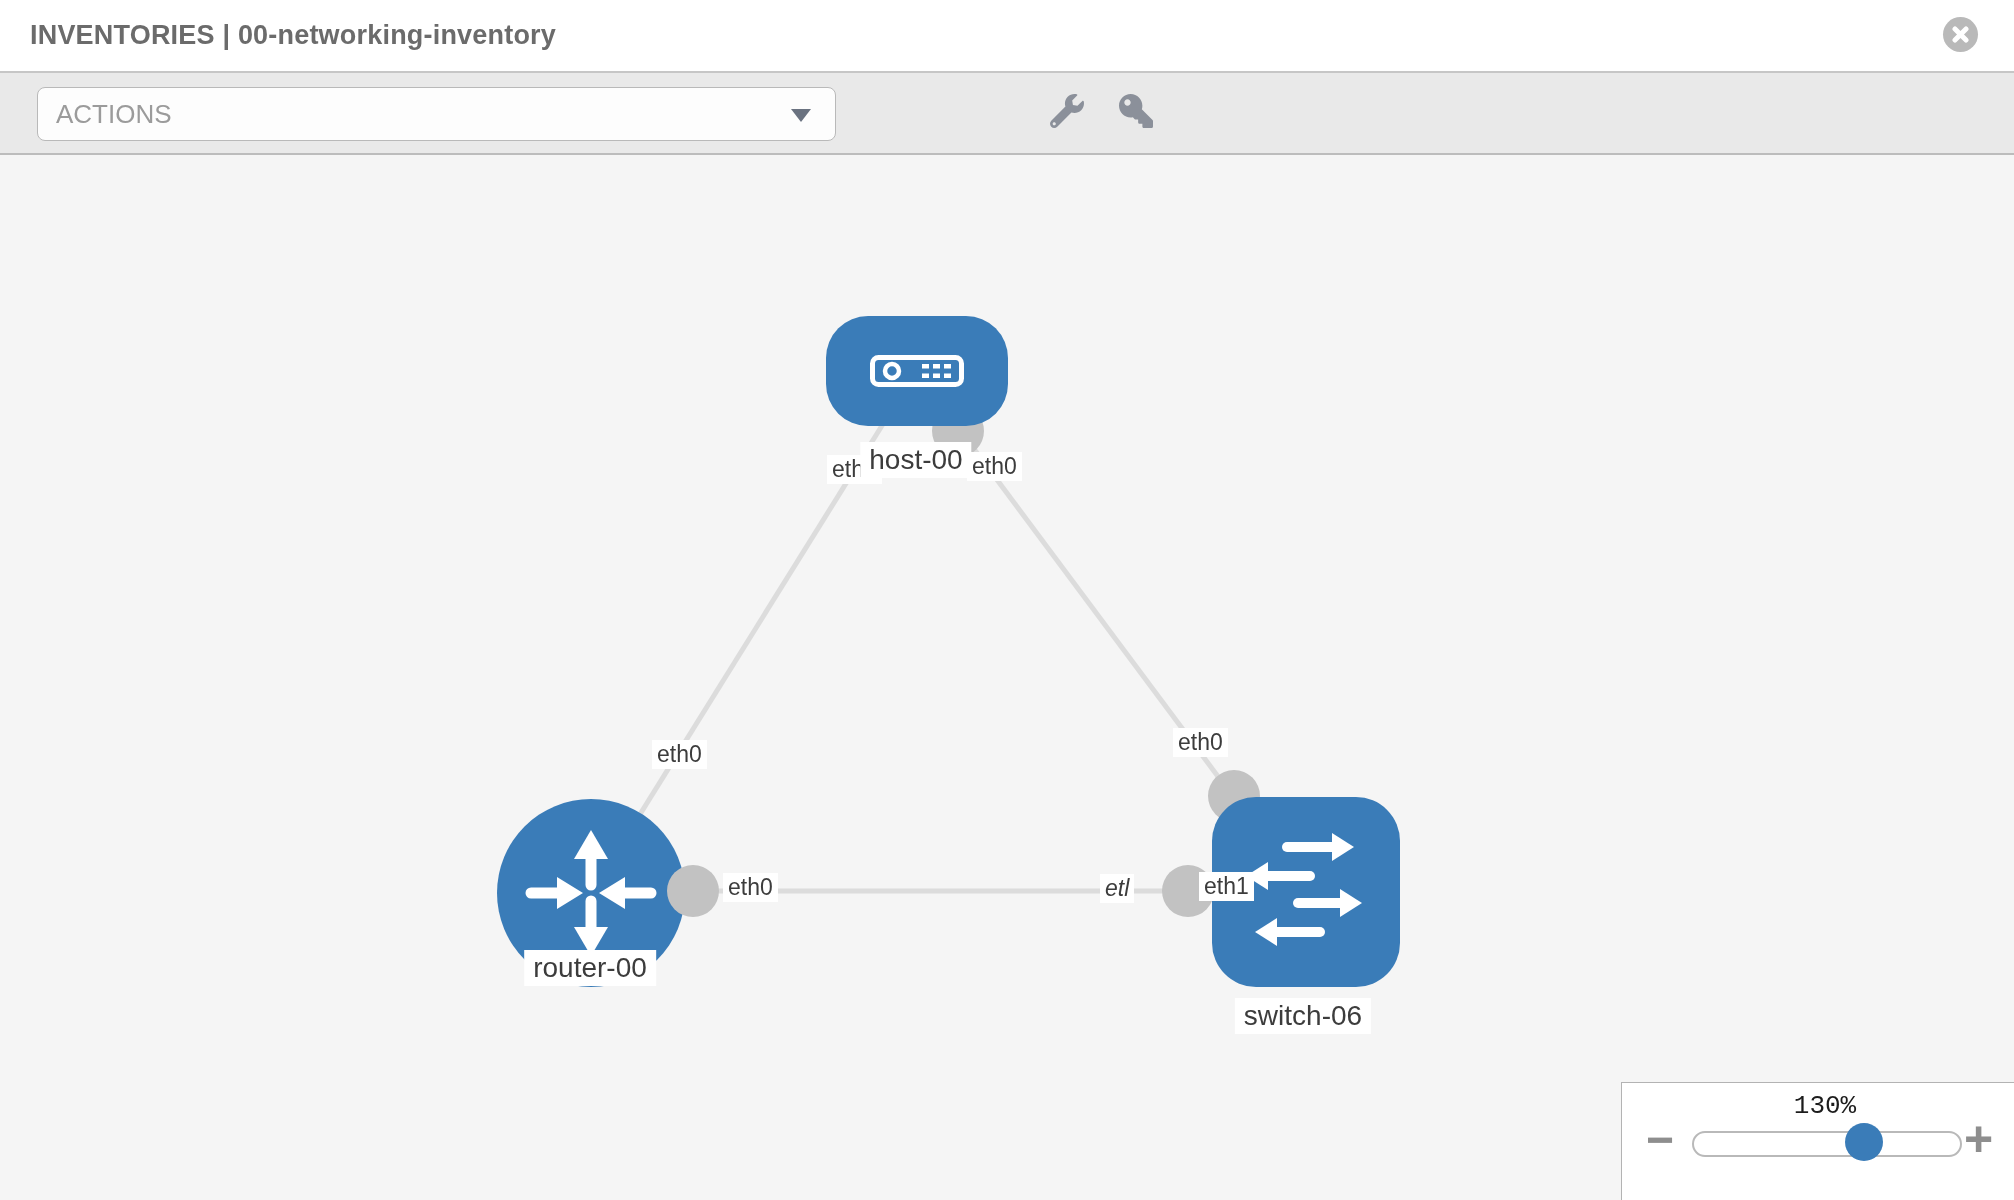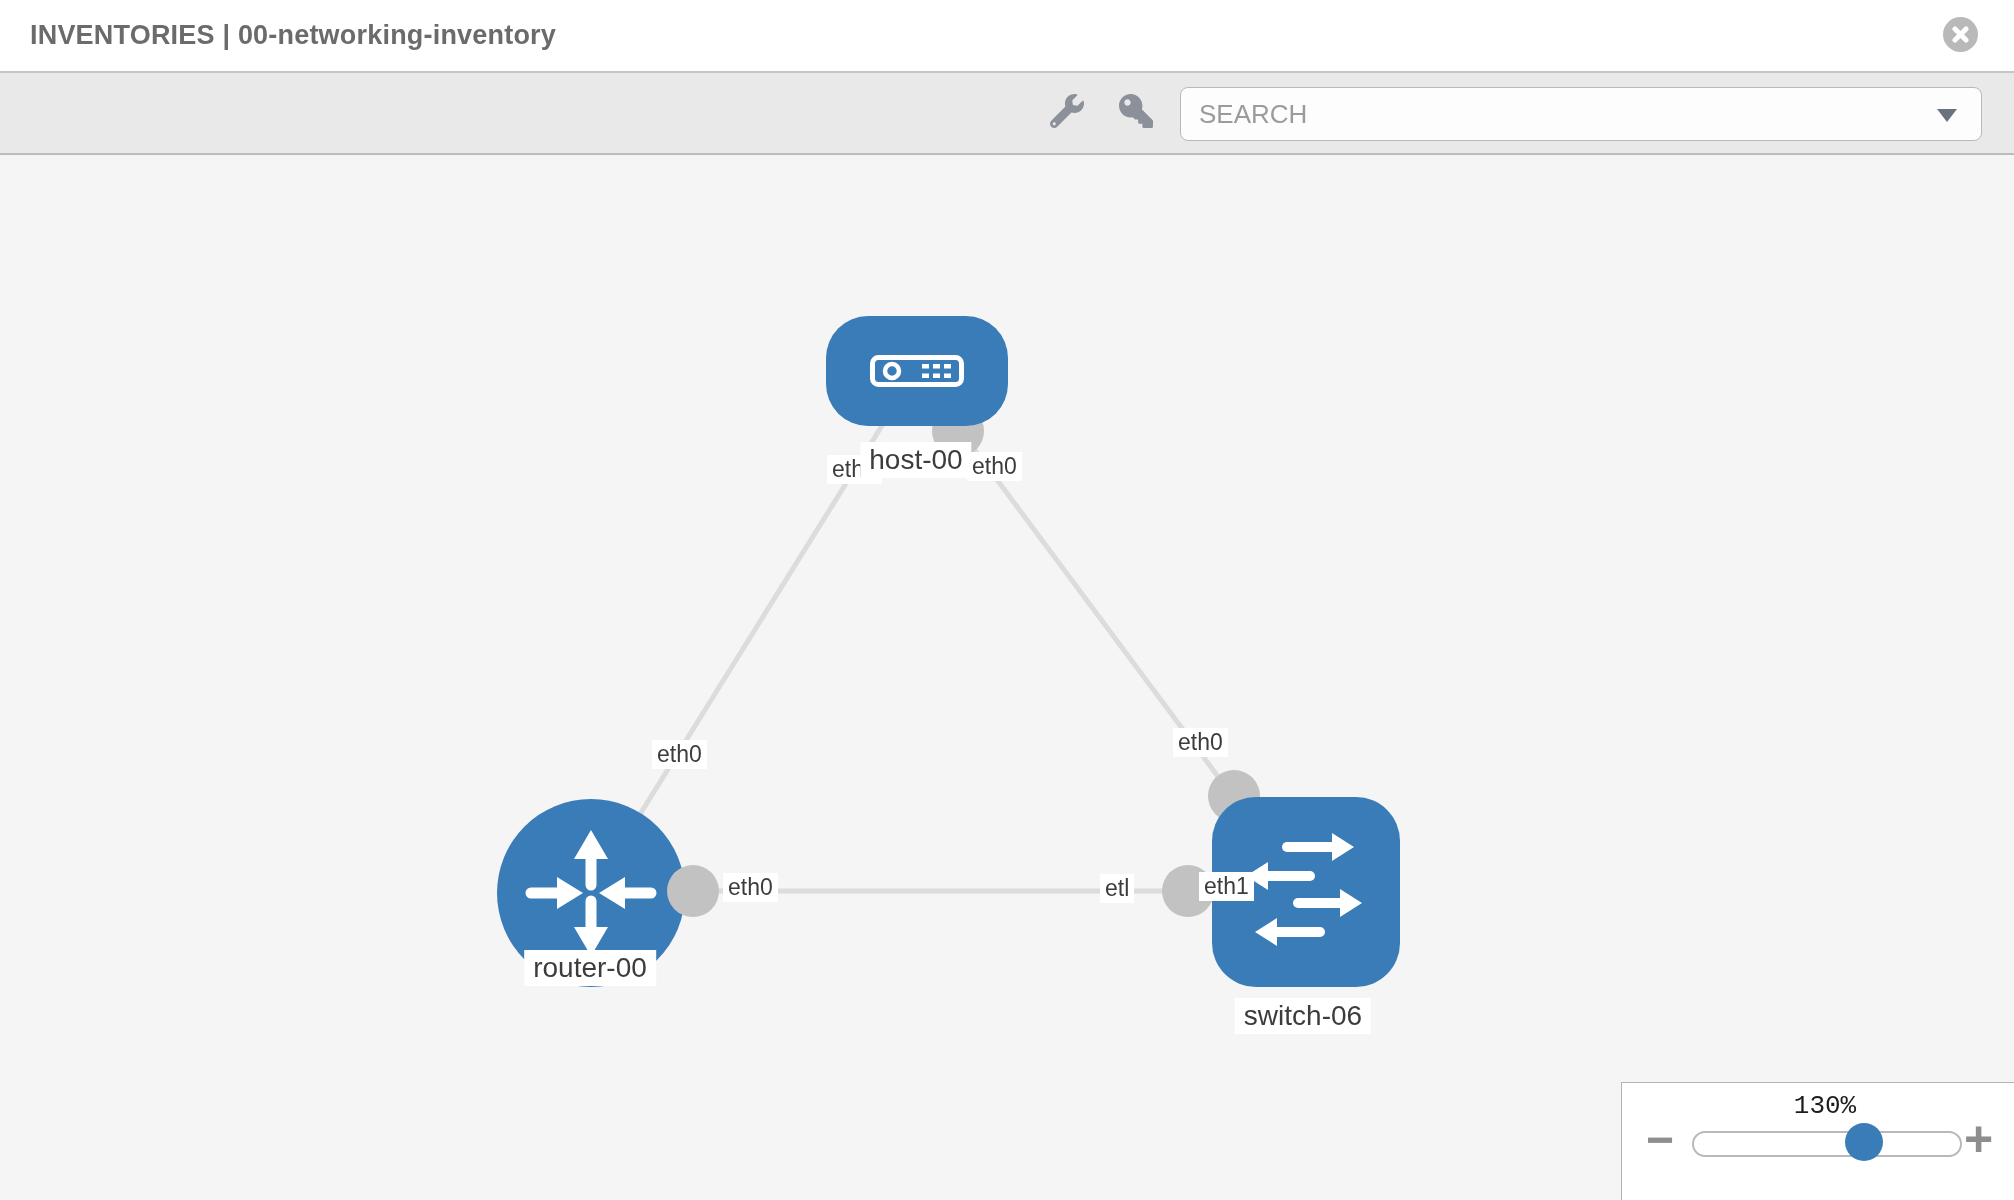--- a/index.html
+++ b/index.html
@@ -81,39 +81,39 @@
     <h1>INVENTORIES | 00-networking-inventory</h1>
     <button class="close-btn">
       <svg width="17" height="17" viewBox="0 0 17 17">
         <line x1="3" y1="3" x2="14" y2="14" stroke="#fff" stroke-width="5" stroke-linecap="round"></line>
         <line x1="14" y1="3" x2="3" y2="14" stroke="#fff" stroke-width="5" stroke-linecap="round"></line>
       </svg>
     </button>
   </div>
 
   <div class="toolbar">
+    <div class="dd actions">
+      <span class="dd-label">ACTIONS</span>
+      <span class="caret"></span>
+    </div>
 
     <button class="tool-btn wrench">
       <svg viewBox="0 0 512 512">
         <path d="M507.73 109.1c-2.24-9.03-13.54-12.09-20.12-5.51l-74.36 74.36-67.88-11.31-11.31-67.88 74.36-74.36c6.62-6.62 3.43-17.9-5.66-20.16-47.38-11.74-99.55.91-136.58 37.93-39.64 39.64-50.55 97.1-34.05 147.2L18.74 402.76c-24.99 24.99-24.99 65.51 0 90.5 24.99 24.99 65.51 24.99 90.5 0l213.21-213.21c50.12 16.71 107.47 5.68 147.37-34.22 37.07-37.07 49.7-89.32 37.91-136.73zM64 472c-13.25 0-24-10.75-24-24 0-13.26 10.75-24 24-24s24 10.74 24 24c0 13.25-10.75 24-24 24z"></path>
       </svg>
     </button>
 
     <button class="tool-btn key">
       <svg viewBox="0 0 512 512">
         <g transform="scale(-1,1) translate(-512,0)">
           <path d="M512 176.001C512 273.203 433.202 352 336 352c-11.22 0-22.19-1.062-32.827-3.069l-24.012 27.014A23.999 23.999 0 0 1 261.223 384H224v40c0 13.255-10.745 24-24 24h-40v40c0 13.255-10.745 24-24 24H24c-13.255 0-24-10.745-24-24v-78.059c0-6.365 2.529-12.47 7.029-16.971l161.802-161.802C163.108 213.814 160 195.271 160 176 160 78.798 238.797.001 335.999 0 433.488-.001 512 78.511 512 176.001zM336 128c0 26.51 21.49 48 48 48s48-21.49 48-48-21.49-48-48-48-48 21.49-48 48z"></path>
         </g>
       </svg>
     </button>
 
-    <div class="dd search">
-      <span class="dd-label">SEARCH</span>
-      <span class="caret"></span>
-    </div>
   </div>
 
   <div class="canvas">
 
     <svg class="links">
       <line x1="916" y1="216" x2="591" y2="738"></line>
       <line x1="916" y1="216" x2="1304" y2="737"></line>
       <line x1="591" y1="736" x2="1304" y2="736"></line>
     </svg>
 
@@ -163,21 +163,21 @@
 
     <div class="nlabel" style="left:916px;top:287px;">host-00</div>
     <div class="nlabel" style="left:590px;top:795px;">router-00</div>
     <div class="nlabel" style="left:1303px;top:843px;">switch-06</div>
 
     <div class="iface" style="left:827px;top:300px;">eth0</div>
     <div class="iface" style="left:967px;top:297px;">eth0</div>
     <div class="iface" style="left:652px;top:585px;">eth0</div>
     <div class="iface" style="left:1173px;top:573px;">eth0</div>
     <div class="iface" style="left:723px;top:718px;">eth0</div>
-    <div class="iface" style="left:1100px;top:719px;">etl</div>
+    <div class="iface" style="left:1100px;top:719px;font-style:italic;">etl</div>
     <div class="iface" style="left:1199px;top:717px;">eth1</div>
 
     <div class="zoombox">
       <div class="zoom-val">130%</div>
       <button class="zoom-btn minus">−</button>
       <div class="zoom-track"></div>
       <div class="zoom-knob"></div>
       <button class="zoom-btn plus">+</button>
     </div>
 

